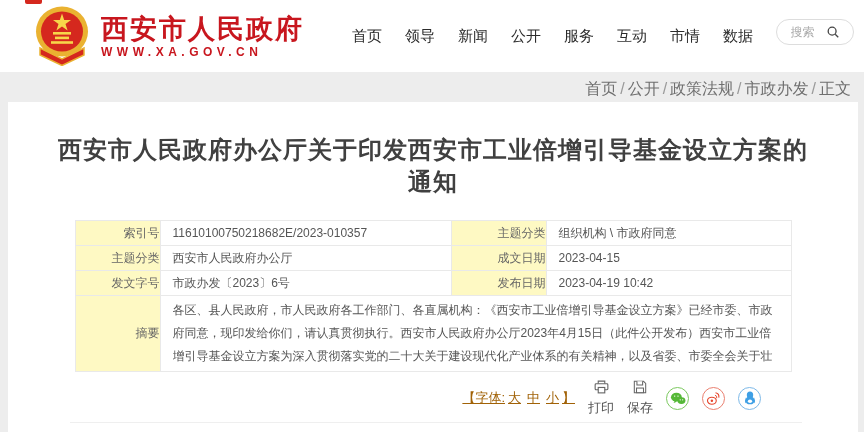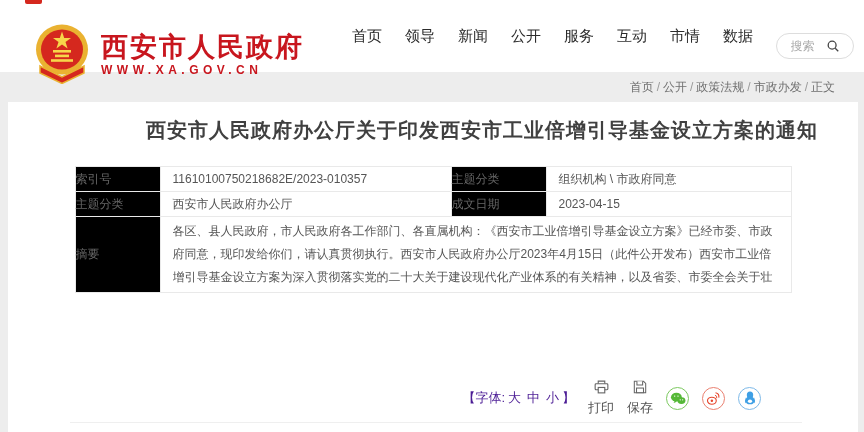--- a/index.html
+++ b/index.html
@@ -6,46 +6,46 @@
   html,body { width:864px; height:432px; overflow:hidden; }
   body {
     position:relative;
     background:#ededed;
     font-family:"Liberation Sans","DejaVu Sans",sans-serif;
     color:#333;
   }
   
   .header { position:absolute; top:0; left:0; width:864px; height:72px; background:#fff; z-index:2; }
   .top-artifact { position:absolute; left:25px; top:0; width:17px; height:4px; background:#d5281e; border-radius:0 0 2px 2px; z-index:3; }
-  .logo-wrap { position:absolute; left:33px; top:23px; display:flex; align-items:center; cursor:pointer; }
+  .logo-wrap { position:absolute; left:33px; top:5px; display:flex; align-items:center; cursor:pointer; }
   .logo-text { margin-left:10px; }
   .site-name { font-size:27px; font-weight:bold; color:#c8161e; letter-spacing:2px; line-height:32px; }
   .site-url { font-size:12px; font-weight:bold; color:#c8161e; letter-spacing:4.5px; }
   .nav { position:absolute; left:352px; top:0; height:72px; display:flex; align-items:center; gap:23px; }
   .nav-item { font-size:15px; color:#2b2b2b; cursor:pointer; white-space:nowrap; }
-  .search-pill { position:absolute; right:10px; top:33px; width:78px; height:26px; border:1px solid #ddd; border-radius:13px; background:#fff; display:flex; align-items:center; justify-content:center; gap:5px; cursor:pointer; }
+  .search-pill { position:absolute; right:10px; top:19px; width:78px; height:26px; border:1px solid #ddd; border-radius:13px; background:#fff; display:flex; align-items:center; justify-content:center; gap:5px; cursor:pointer; }
   .search-input { border:none; outline:none; width:30px; font-size:12px; color:#555; background:transparent; font-family:inherit; }
   .search-input::placeholder { color:#aaa; }
   
-  .breadcrumb { position:absolute; top:79px; right:29px; font-size:12px; color:#6f6f6f; z-index:1; }
+  .breadcrumb { position:absolute; top:79px; right:13px; font-size:16px; color:#6f6f6f; z-index:1; }
   .breadcrumb .sep { margin:0 3px; color:#9a9a9a; }
   .crumb { cursor:pointer; }
   
   .card { position:absolute; top:102px; left:8px; right:6px; bottom:0; background:#fff; }
-  .doc-title { margin:15px 40px 0; text-align:right; font-size:20px; font-weight:bold; color:#404040; letter-spacing:1px; }
+  .doc-title { margin:32px 40px 0; text-align:center; font-size:24px; font-weight:bold; color:#404040; letter-spacing:1px; }
   .meta-table { width:716px; margin:22px auto 0; border-collapse:collapse; table-layout:fixed; font-size:12px; }
   .meta-table td { border:1px solid #e9e9e9; height:25px; }
-  .meta-table .lbl { background:#000000; color:#666; text-align:left; }
+  .meta-table .lbl { background:#fef9c3; color:#666; text-align:right; }
   .meta-table .val { color:#555; padding:0 12px; white-space:nowrap; overflow:hidden; }
   .meta-table .summary-row td { height:70px; }
   .summary-cell { padding:3px 12px !important; white-space:normal !important; }
   .summary-text { line-height:23px; max-height:69px; overflow:hidden; color:#555; }
   
   .toolbar { position:absolute; top:281px; right:97px; height:30px; display:flex; align-items:center; gap:13px; }
-  .font-ctrl { font-size:13px; color:#4c1d95; display:flex; align-items:flex-end; }
+  .font-ctrl { font-size:13px; color:#a16207; display:flex; align-items:flex-end;text-decoration:underline; }
   .font-ctrl .fs { margin:0 3px; cursor:pointer; }
   .tool-btn { display:flex; align-items:center; gap:5px; font-size:13px; color:#555; cursor:pointer;flex-direction:column; }
   .share-circle { width:23px; height:23px; border-radius:50%; background:#fff; display:flex; align-items:center; justify-content:center; cursor:pointer; }
   .share-circle.wechat { border:1px solid #7cc95f; }
   .share-circle.weibo  { border:1px solid #ea8070; }
   .share-circle.qq     { border:1px solid #7db9e8; }
   .divider { position:absolute; top:320px; left:62px; right:56px; border-top:1px solid #efefef; }
 </style>
 </head>
 <body>
@@ -110,20 +110,26 @@
         <td class="val">11610100750218682E/2023-010357</td>
         <td class="lbl">主题分类</td>
         <td class="val">组织机构 \ 市政府同意</td>
       </tr>
       <tr>
         <td class="lbl">主题分类</td>
         <td class="val">西安市人民政府办公厅</td>
         <td class="lbl">成文日期</td>
         <td class="val">2023-04-15</td>
       </tr>
+      <tr>
+        <td class="lbl">发文字号</td>
+        <td class="val">市政办发〔2023〕6号</td>
+        <td class="lbl">发布日期</td>
+        <td class="val">2023-04-19 10:42</td>
+      </tr>
       <tr class="summary-row">
         <td class="lbl">摘要</td>
         <td class="val summary-cell" colspan="3">
           <div class="summary-text">各区、县人民政府，市人民政府各工作部门、各直属机构：《西安市工业倍增引导基金设立方案》已经市委、市政府同意，现印发给你们，请认真贯彻执行。西安市人民政府办公厅2023年4月15日（此件公开发布）西安市工业倍增引导基金设立方案为深入贯彻落实党的二十大关于建设现代化产业体系的有关精神，以及省委、市委全会关于壮大支柱产业和新兴产业有关要求，进一步创新财政资金支持工...</div>
         </td>
       </tr>
     </tbody>
   </table>
 
   <div class="toolbar">

